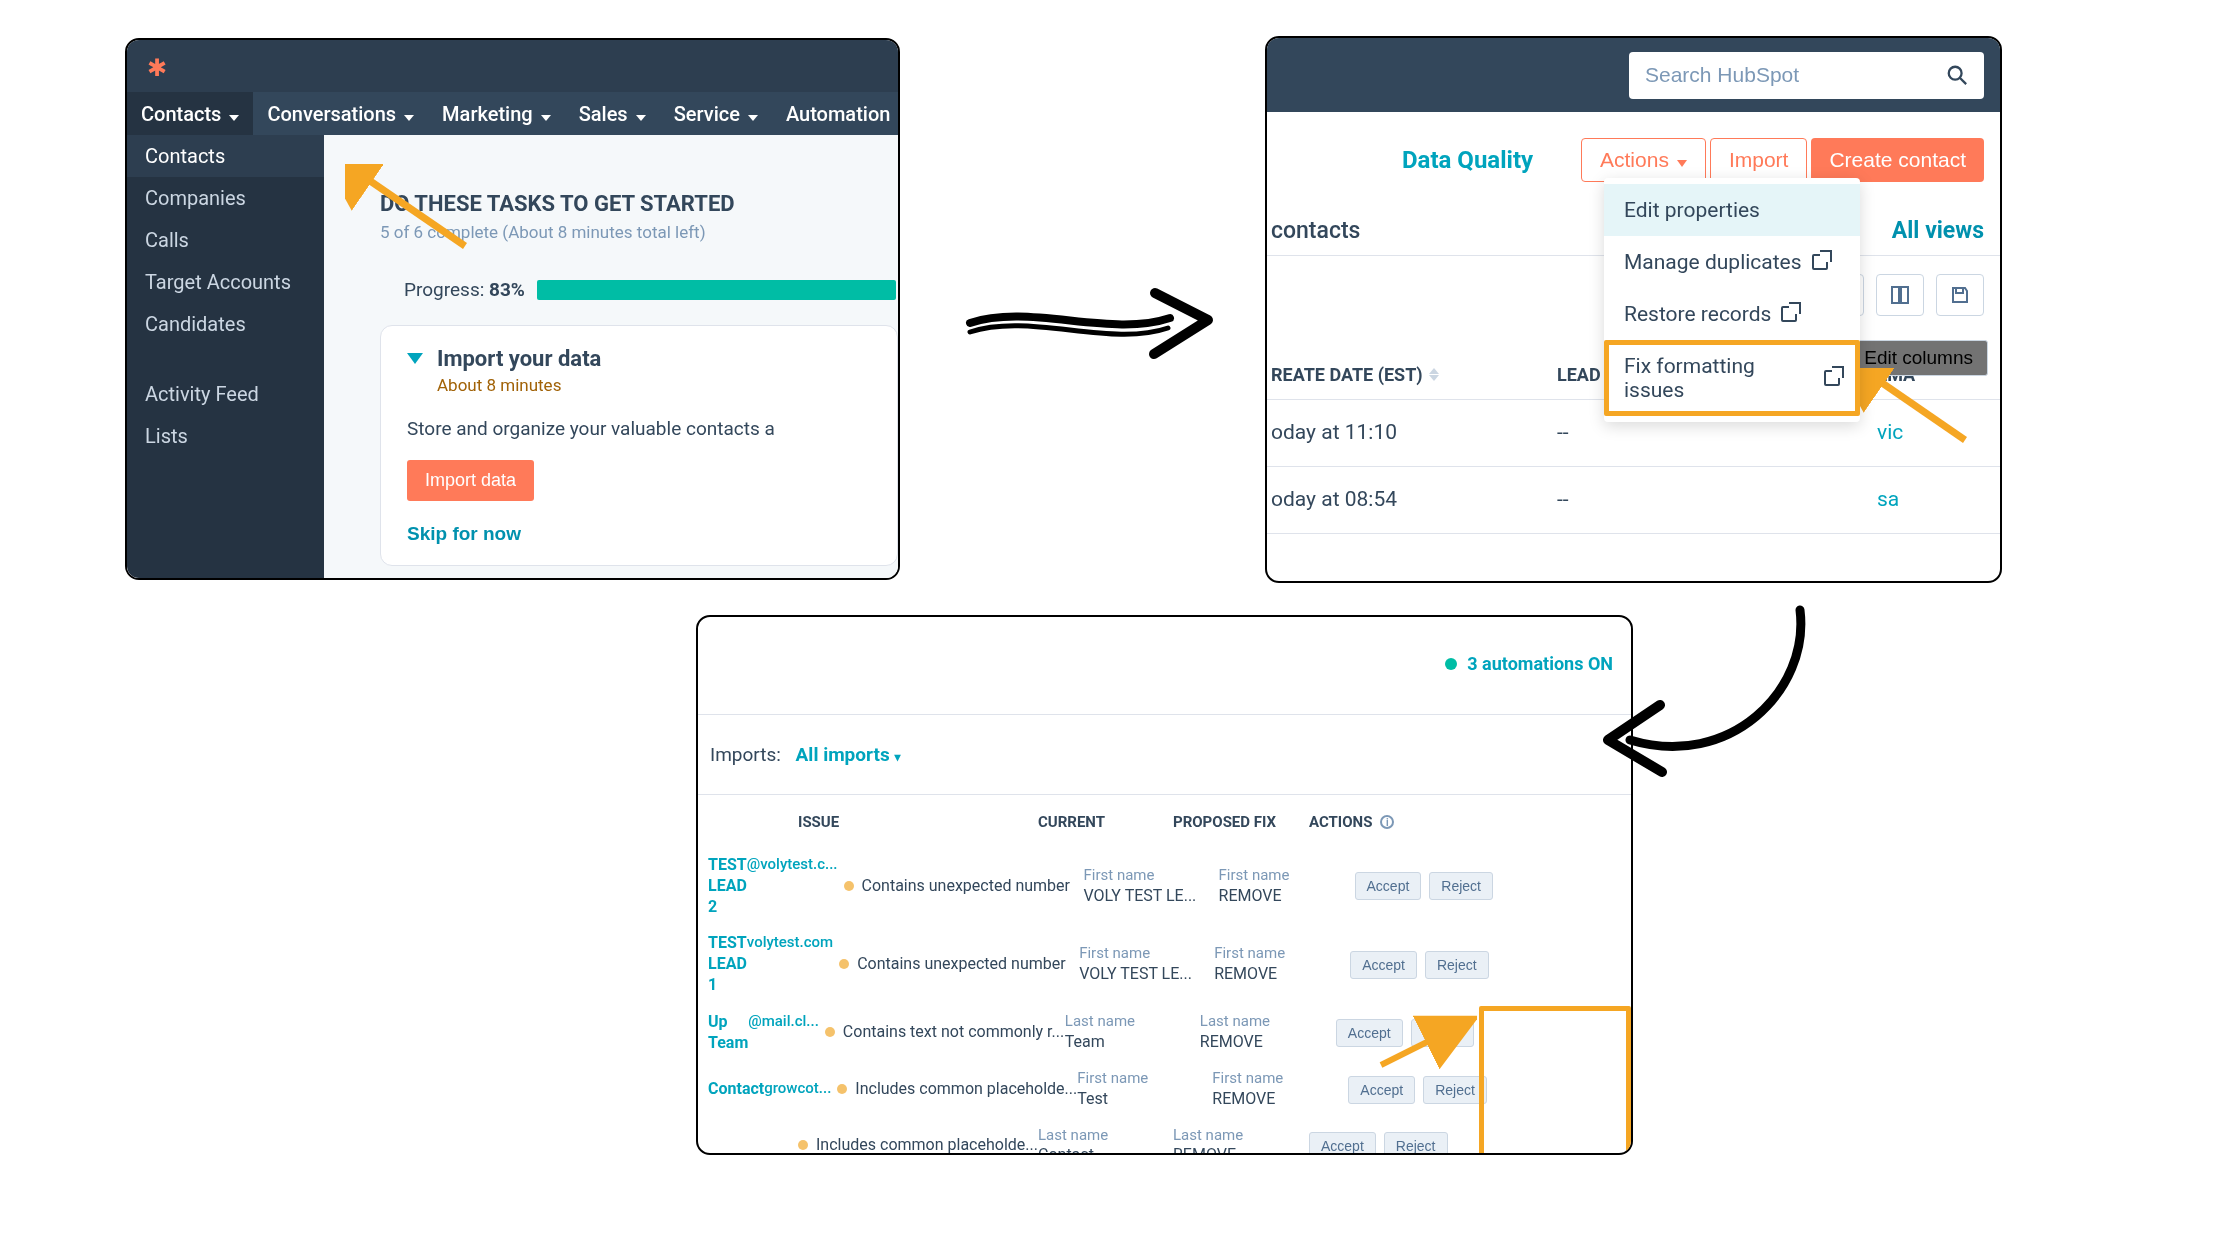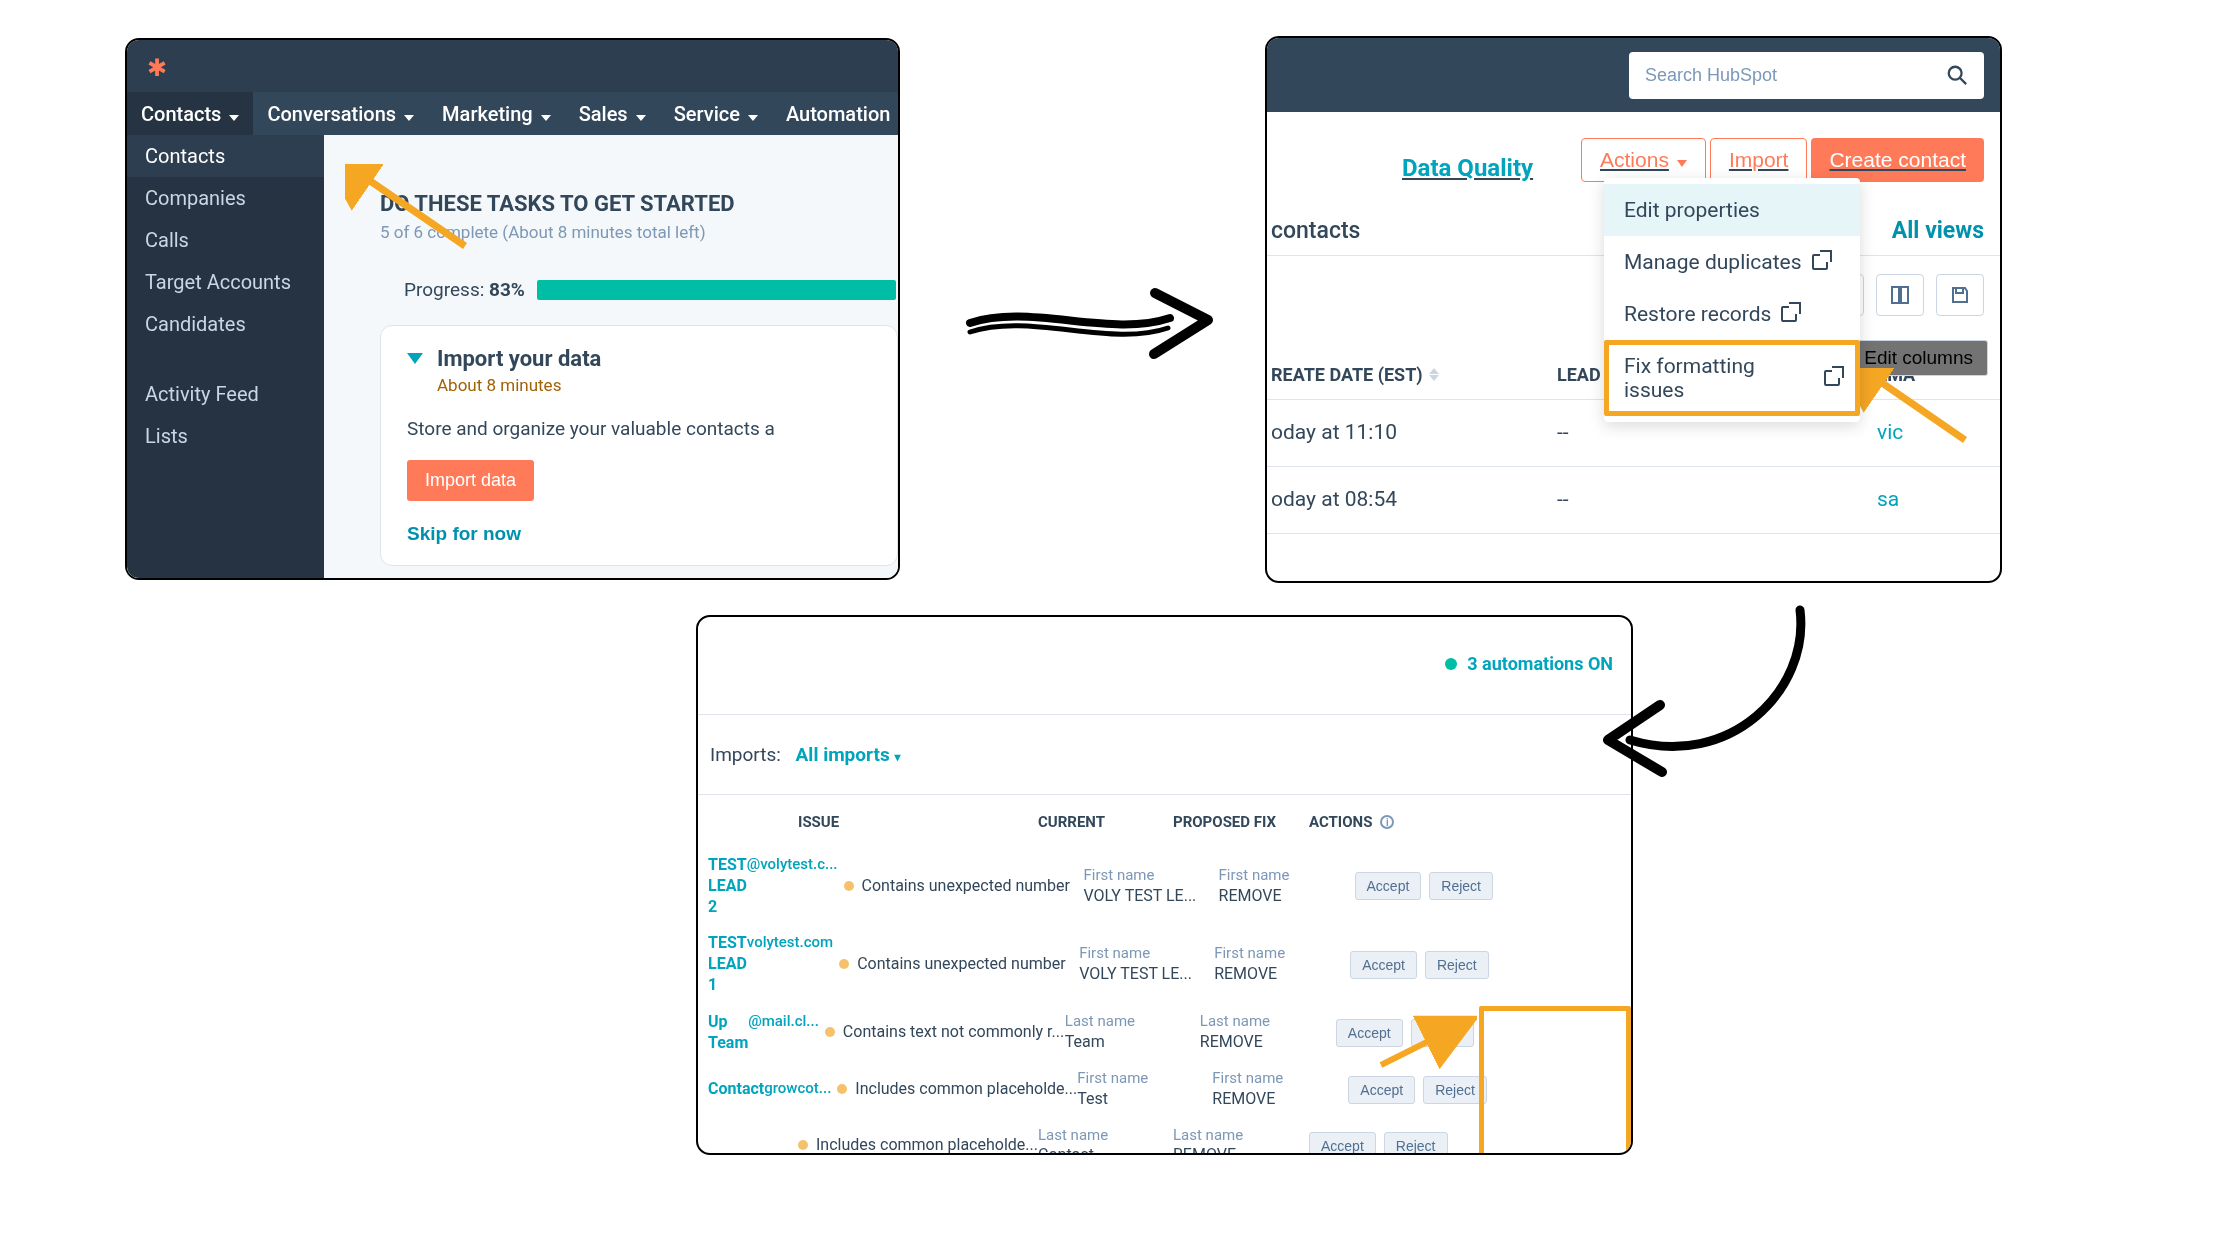--- a/index.html
+++ b/index.html
@@ -47,24 +47,24 @@
   .btn-linklike { color:#0091ae; font-size:19px; font-weight:600; background:none; border:none; margin-top:22px; cursor:pointer; display:block; }
   .sprocket { position:absolute; left:20px; top:14px; color:#ff7a59; font-size:24px; }
 
   
   .p1-arrow { position:absolute; left:218px; top:124px; width:130px; height:90px; }
 
   
   #panel2 { left: 1265px; top: 36px; width: 737px; height: 547px; }
   .p2-topbar { background:#33475b; height:74px; display:flex; align-items:center; justify-content:flex-end; padding:0 16px; }
   .search-wrap { background:#fff; border-radius:4px; display:flex; align-items:center; width:355px; height:47px; padding:0 16px; color:#7c98b6; font-size:21px; }
-  .search-wrap input { border:none; outline:none; flex:1; font-size:18px; color:#33475b; }
+  .search-wrap input { border:none; outline:none; flex:1; font-size:21px; color:#33475b; }
   .search-wrap input::placeholder { color:#7c98b6; font-weight:500; }
   .mag { width:22px;height:22px; }
-  .p2-toolbar { display:flex; align-items:flex-end; gap:4px; padding:26px 16px 0 0; justify-content:flex-end; position:relative;text-decoration:underline; }
+  .p2-toolbar { display:flex; align-items:center; gap:4px; padding:26px 16px 0 0; justify-content:flex-end; position:relative; }
   .dq-link { color:#00a4bd; font-weight:700; font-size:24px; margin-right:auto; margin-left:135px; }
   .btn-outline { border:1px solid #ff7a59; color:#ff7a59; background:#fff; border-radius:4px; padding:9px 18px; font-size:21px; cursor:pointer; }
   .btn-actions { display:flex; align-items:center; gap:8px; }
   .btn-solid { background:#ff7a59; color:#fff; border:none; border-radius:4px; padding:10px 18px; font-size:21px; cursor:pointer; }
   .tabs-row { display:flex; align-items:center; padding: 24px 16px 0 0; border-bottom:1px solid #dfe3eb; height:74px; }
   .tab-left { font-size:23px; font-weight:500; color:#33475b; margin-left:0; padding-left:4px; }
   .tab-right { margin-left:auto; color:#0091ae; font-weight:700; font-size:23px; }
   .util-row { display:flex; justify-content:flex-end; padding:18px 16px 0 0; gap:12px; position:relative; }
   .util-btn { width:48px;height:42px;border:1px solid #cbd6e2;border-radius:4px;display:flex;align-items:center;justify-content:center;color:#516f90;cursor:pointer;background:#fff; }
   .edit-cols { position:absolute; right:12px; top:84px; border:1px solid #cbd6e2; background:#737373; font-size:19px; padding:6px 14px; border-radius:3px; cursor:pointer; }

